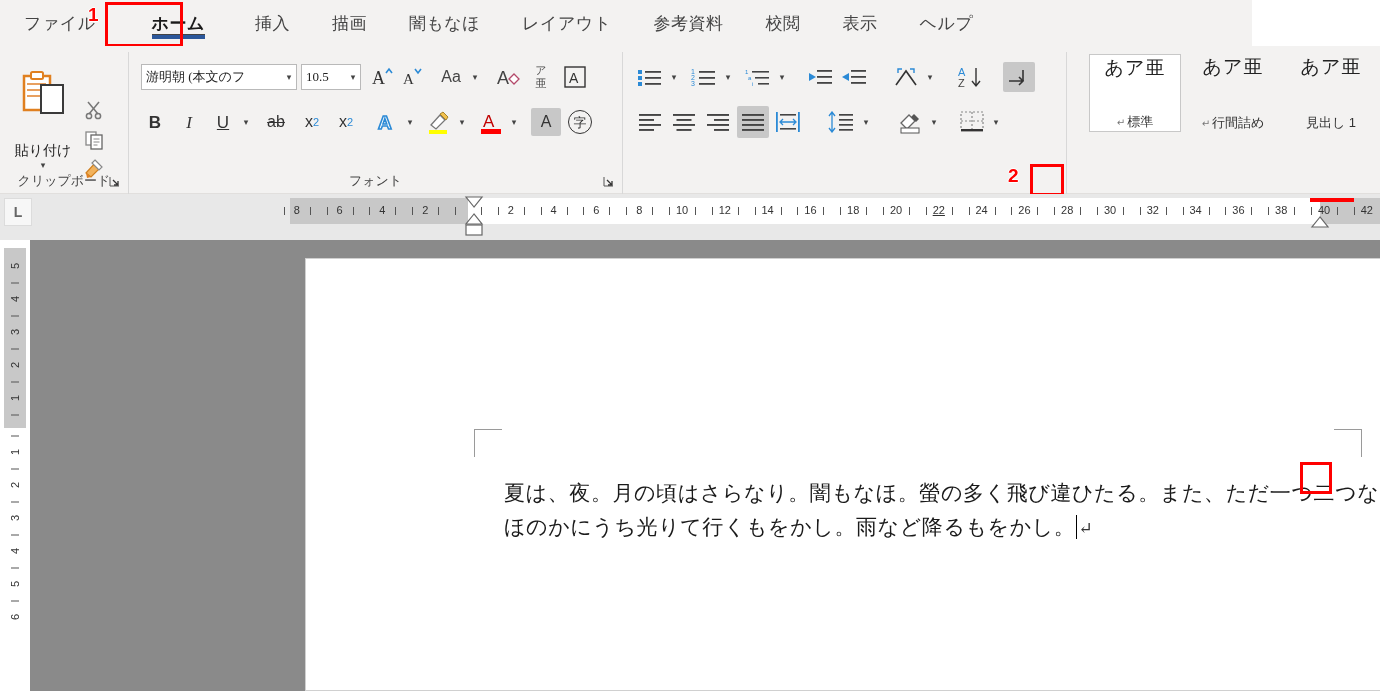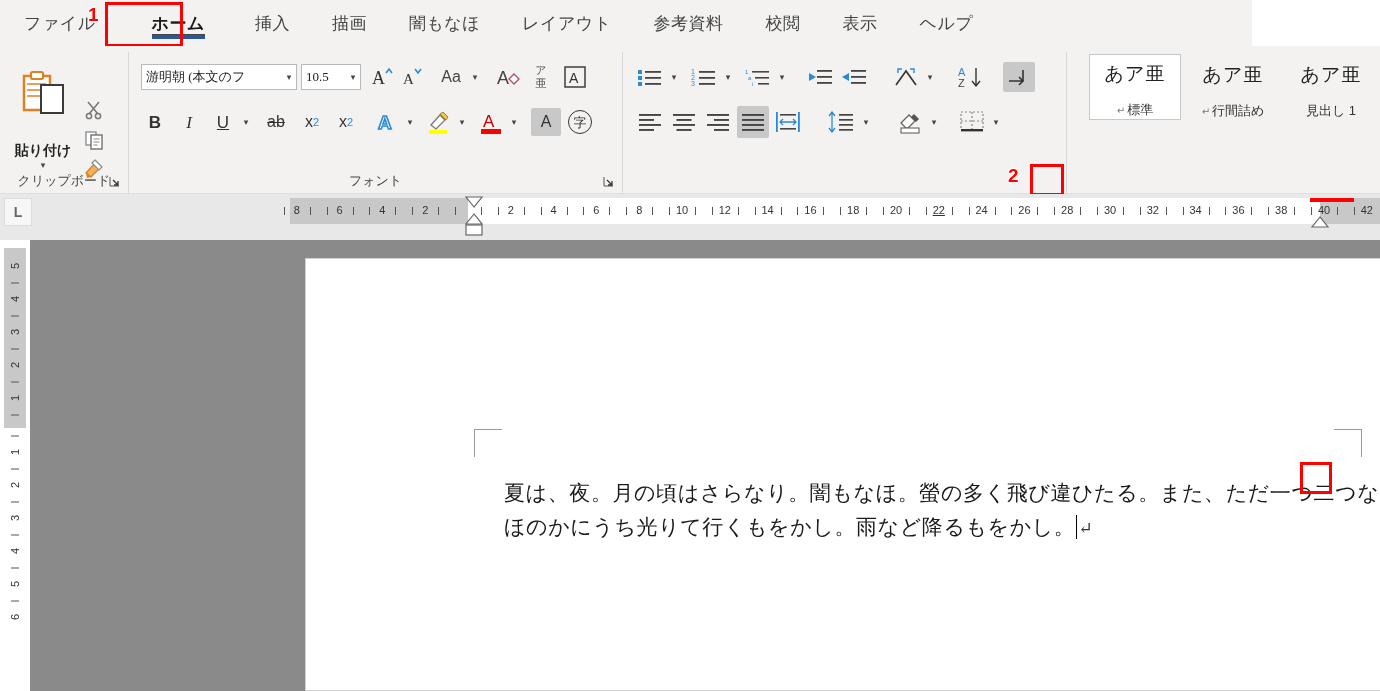--- a/index.html
+++ b/index.html
@@ -100,22 +100,22 @@
     display: flex; align-items: center;
     font-size: 13px; color: #222;
     padding-left: 4px;
     overflow: hidden;
   }
   .combo .val { flex: 1; white-space: nowrap; overflow: hidden; font-family: "Liberation Serif", serif; }
   .combo .cb-caret { width: 14px; text-align: center; font-size: 9px; color: #444; }
 
   
   .style-item {
-    position: absolute; top: 8px; width: 92px; height: 66px;
-    display: flex; flex-direction: column; align-items: center; justify-content: flex-end;
+    position: absolute; top: 8px; width: 92px; height: 78px;
+    display: flex; flex-direction: column; align-items: center; justify-content: space-between;
     background: transparent;
   }
   .style-item.selected { background: #ffffff; border: 1px solid #c8c8c8; }
   .style-sample { font-family: "Liberation Serif", serif; font-size: 19px; color: #222; letter-spacing: 1px; }
   .style-name { font-size: 13px; color: #333; margin-top: 14px; }
   .style-name .pil { font-size: 10px; color: #777; margin-right: 2px; }
 
   
   .ruler-h {
     position: absolute; top: 194px; left: 0; width: 1380px; height: 46px;
@@ -244,21 +244,21 @@
             <svg width="46" height="50" viewBox="0 0 46 50">
               <rect x="3" y="6" width="26" height="34" fill="#fff" stroke="#e08020" stroke-width="2.5"></rect>
               <rect x="10" y="2" width="12" height="7" rx="1.5" fill="#fff" stroke="#e08020" stroke-width="2"></rect>
               <rect x="6" y="13" width="19" height="2" fill="#e8a060"></rect>
               <rect x="6" y="19" width="19" height="2" fill="#e8a060"></rect>
               <rect x="6" y="25" width="13" height="2" fill="#e8a060"></rect>
               <rect x="20" y="15" width="22" height="28" fill="#fff" stroke="#3a3a3a" stroke-width="2"></rect>
             </svg>
           </span>
         </div>
-        <div class="paste-label" style="left:0; top:96px;font-weight:bold;">貼り付け</div>
+        <div class="paste-label" style="left:0; top:96px;">貼り付け</div>
         <div class="btn" style="left:34px; top:112px; width:18px; height:14px;">
           <span class="caret">▾</span>
         </div>
 
         <div class="btn" style="left:80px; top:50px; width:28px; height:28px;">
           <span>
             <svg width="20" height="20" viewBox="0 0 20 20">
               <line x1="4" y1="2" x2="14" y2="14" stroke="#777" stroke-width="1.5"></line>
               <line x1="15" y1="2" x2="5" y2="14" stroke="#777" stroke-width="1.5"></line>
               <circle cx="5" cy="16" r="2.6" fill="none" stroke="#777" stroke-width="1.5"></circle>

